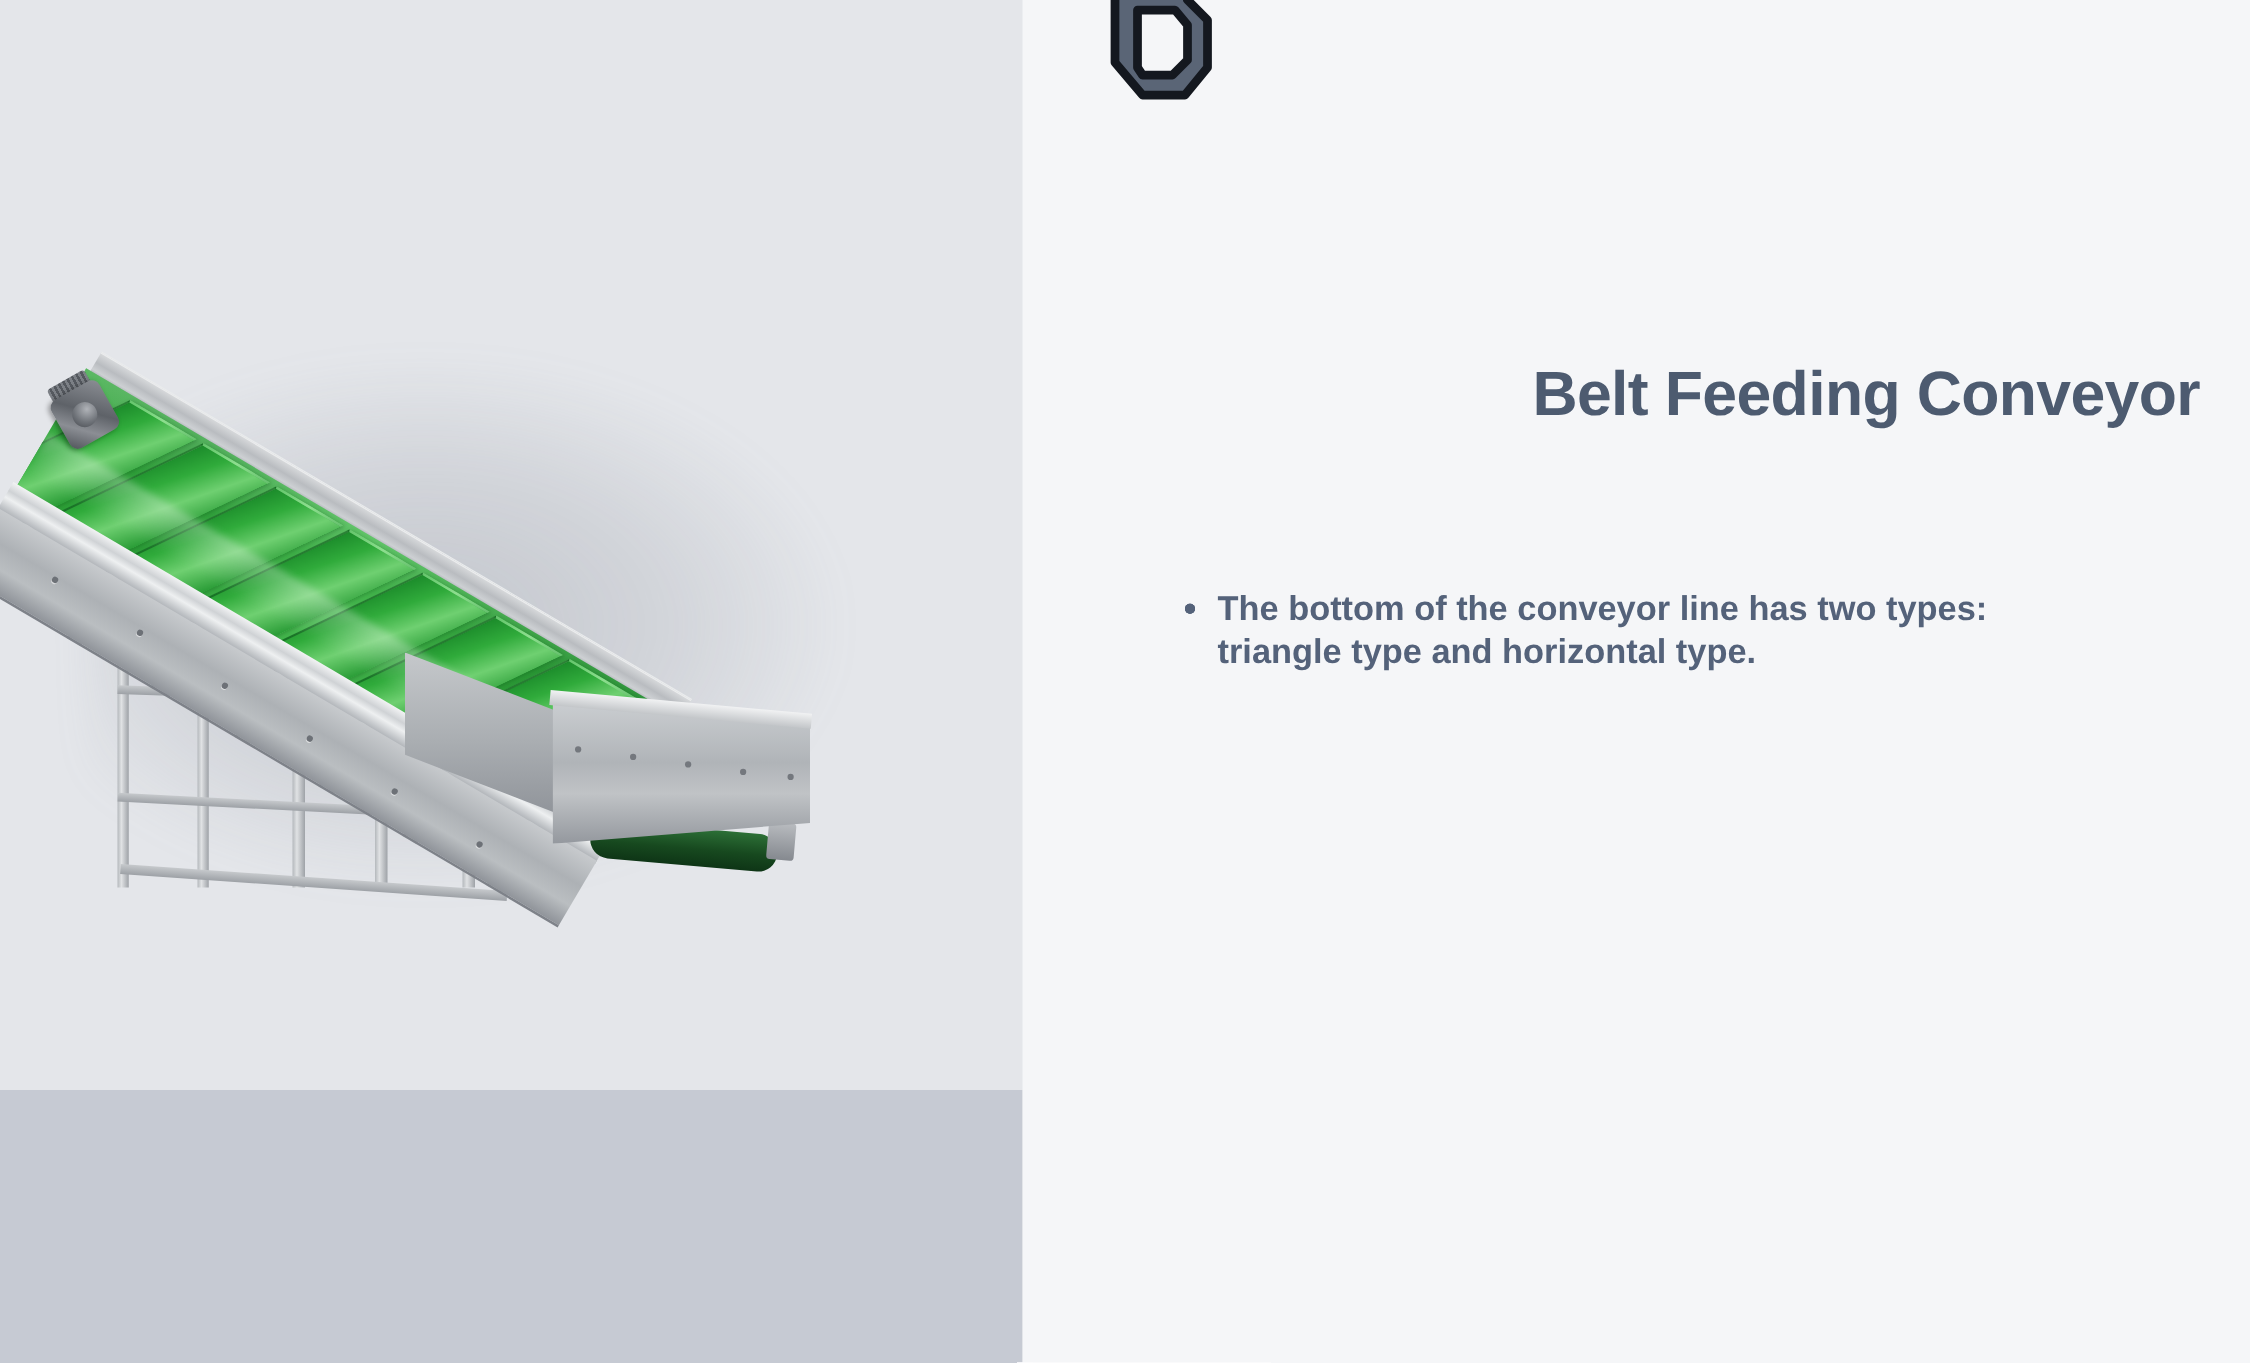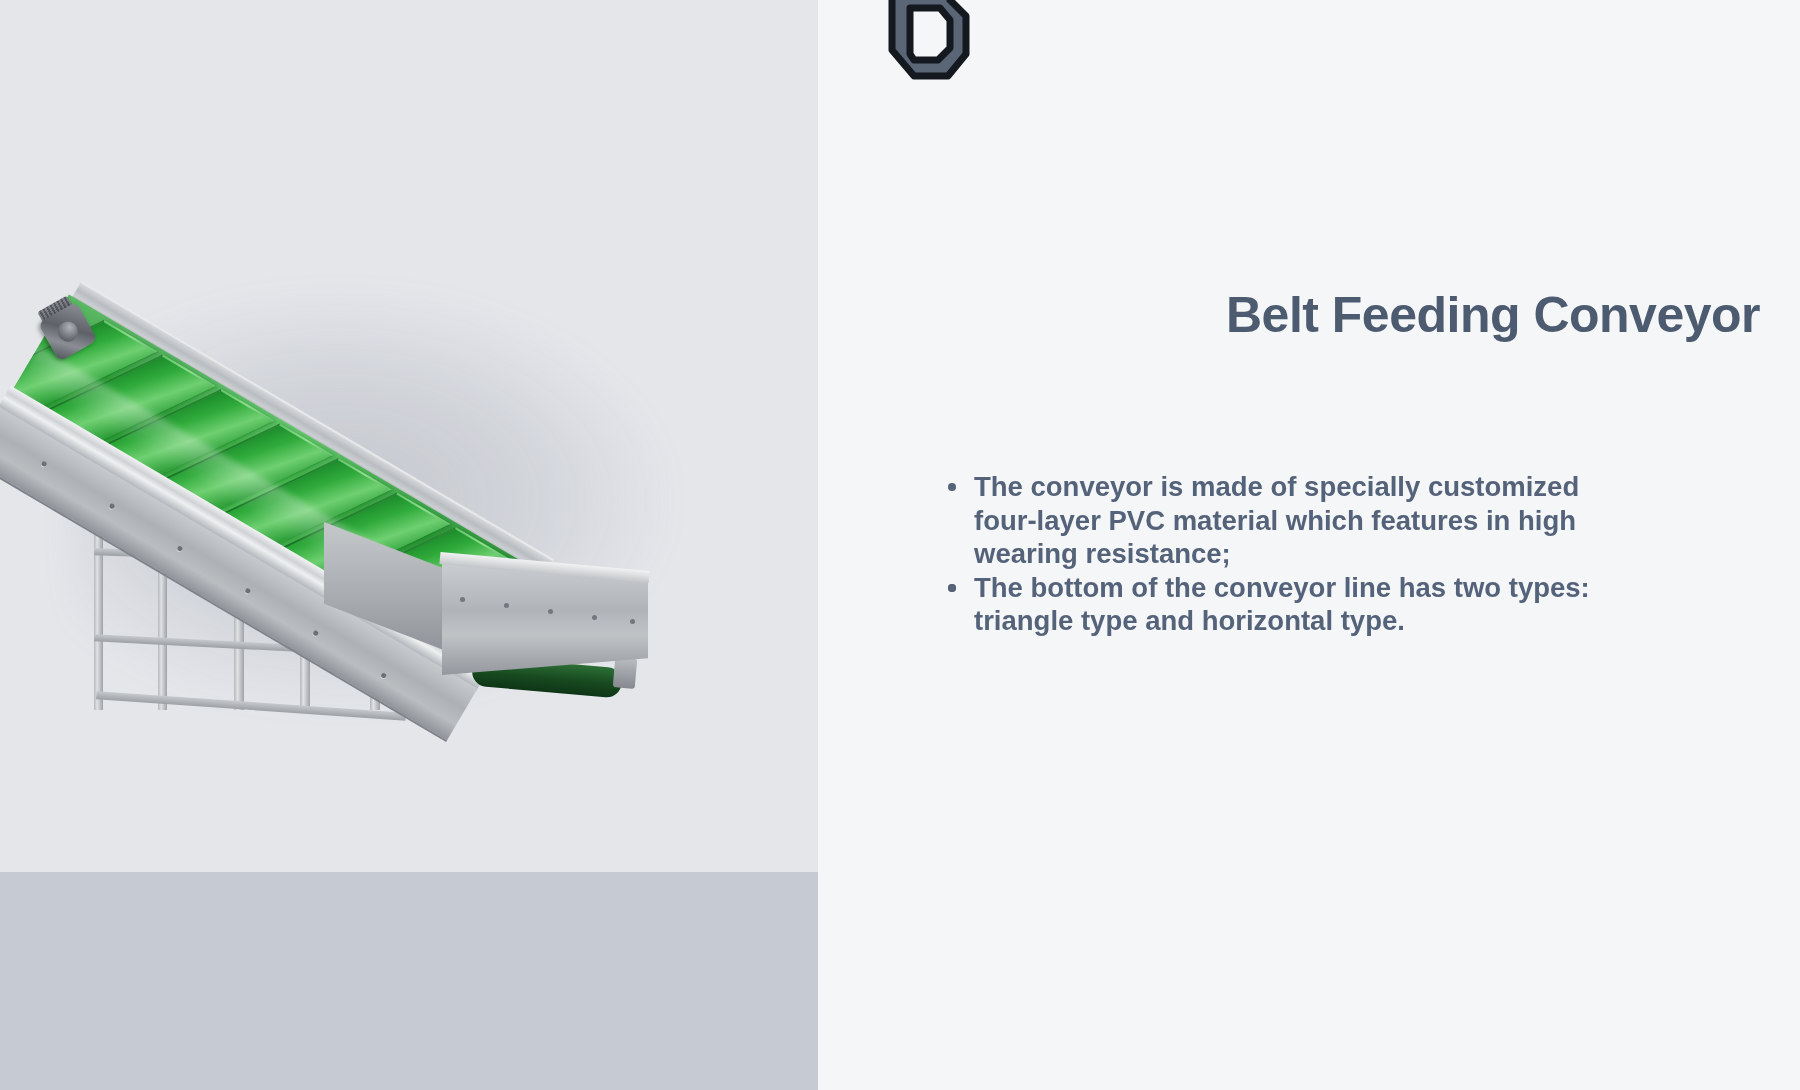--- a/index.html
+++ b/index.html
@@ -390,21 +390,20 @@
       <path d="M18 -6 L18 108 L40 134 L74 134 L92 112 L92 74 L76 58 L92 40 L92 2 L74 -16 L30 -16 Z
                M36 8 L68 8 L76 18 L76 36 L62 50 L36 50 Z
                M36 66 L66 66 L76 78 L76 106 L64 118 L40 118 L36 112 Z" fill="#5a6576" stroke="#14181f" stroke-width="7" stroke-linejoin="round"></path>
     </svg>
 
     <div class="title">Belt Feeding Conveyor</div>
 
     <ul class="bullets">
       <li>
         <span class="dot"></span>
-        <span>The conveyor is made of specially customized four-layer PVC material which features in high wearing resistance;</span>
       </li>
       <li>
         <span class="dot"></span>
       </li>
       <li>
         <span class="dot"></span>
         <span>The bottom of the conveyor line has two types: triangle type and horizontal type.</span>
       </li>
     </ul>
 

